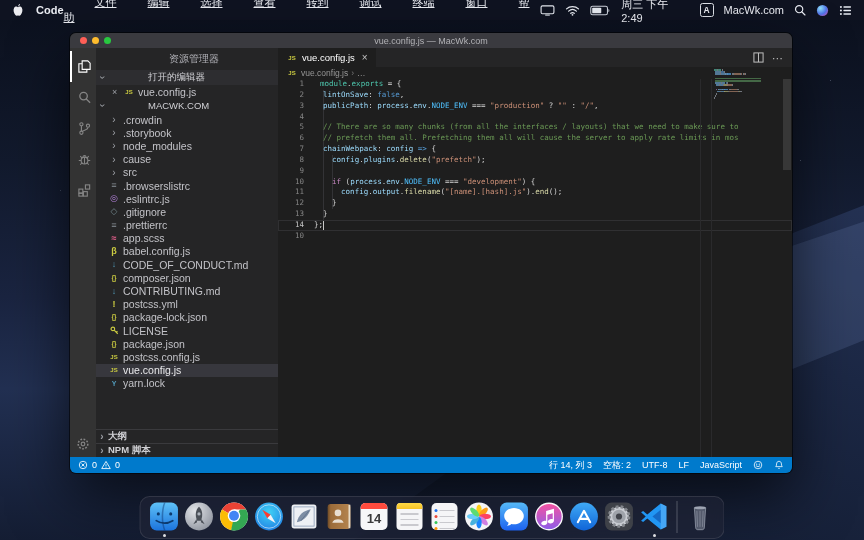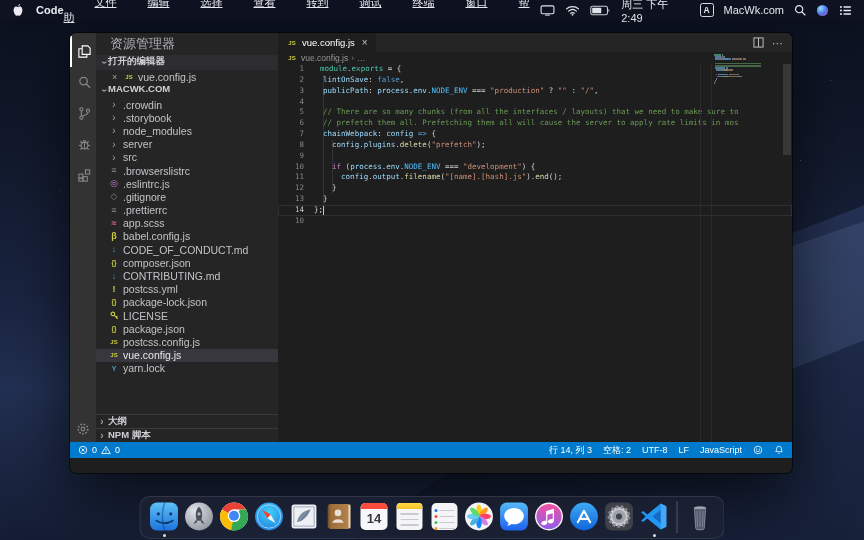--- a/index.html
+++ b/index.html
@@ -37,22 +37,22 @@
   .winbody{display:flex;height:409px;}
   
   .activitybar{width:26px;background:#333333;position:relative;flex:none;}
   .ab-icon{width:24px;height:31px;display:flex;align-items:center;justify-content:center;color:#858585;border-left:2px solid transparent;}
   .ab-icon svg{width:15px;height:15px;}
   .ab-icon.active{color:#fff;border-left-color:#fff;}
   .ab-bottom{position:absolute;bottom:6px;left:0;width:26px;display:flex;justify-content:center;color:#858585;}
   .ab-bottom svg{width:14px;height:14px;}
   
   .sidebar{width:182px;background:#252526;position:relative;font-size:10.5px;color:#c3c3c8;overflow:hidden;flex:none;}
-  .sb-title{height:22px;line-height:22px;padding-left:14px;font-size:13px;color:#b0b0b6;}
-  .sb-sec{height:15px;display:flex;font-weight:bold;font-size:9.5px;color:#d0d0d4;background:#2d2d30;}
+  .sb-title{height:22px;line-height:22px;padding-left:14px;font-size:10px;color:#b0b0b6;text-align:center;}
+  .sb-sec{height:15px;display:flex;align-items:center;font-weight:normal;font-size:9.5px;color:#d0d0d4;background:#2d2d30;gap:40px;}
   .sb-sec.root{background:#252526;}
   .chev{width:12px;text-align:center;color:#9da0a6;font-size:10px;flex:none;}
   .chev.exp{transform:rotate(90deg);display:inline-block;}
   .oe-row{height:13px;display:flex;align-items:center;padding-left:16px;}
   .oe-close{color:#9da0a6;width:11px;font-size:9px;flex:none;}
   .tree-row{height:13.2px;display:flex;align-items:center;padding-left:12px;}
   .tree-row.selected{background:#37373d;color:#e8e8ea;}
   .fi{width:12px;display:inline-flex;justify-content:center;align-items:center;font-size:9px;flex:none;line-height:1;}
   .fi svg{width:9px;height:9px;}
   .lbl{margin-left:3px;white-space:nowrap;}
@@ -176,20 +176,26 @@
             <circle cx="2" cy="6" r="1.1" fill="#e8ebf2"></circle>
             <rect x="4.6" y="5.2" width="8.5" height="1.6" rx="0.8" fill="#e8ebf2"></rect>
             <circle cx="2" cy="9.8" r="1.1" fill="#e8ebf2"></circle>
             <rect x="4.6" y="9" width="8.5" height="1.6" rx="0.8" fill="#e8ebf2"></rect>
           </svg>
       </span>
     </div>
   </div>
 
   <div class="vswindow">
+    <div class="titlebar">
+      <span class="tl red"></span>
+      <span class="tl yellow"></span>
+      <span class="tl green"></span>
+      <span class="title">vue.config.js — MacWk.com</span>
+    </div>
     <div class="winbody">
       <div class="activitybar">
         <div>
             <div class="ab-icon active" style="margin-top: 3px;">
               <svg viewBox="0 0 16 16">
                 <path d="M5.5 2 H11.5 L14 4.5 V11 H5.5 Z" fill="none" stroke="currentColor" stroke-width="1.2"></path>
                 <path d="M5.5 5 H2 V14 H10.5 V11" fill="none" stroke="currentColor" stroke-width="1.2"></path>
               </svg>
             </div>
             <div class="ab-icon">
@@ -253,21 +259,21 @@
             <div class="tree-row">
               <span class="chev">›</span>
               <span class="lbl">.storybook</span>
             </div>
             <div class="tree-row">
               <span class="chev">›</span>
               <span class="lbl">node_modules</span>
             </div>
             <div class="tree-row">
               <span class="chev">›</span>
-              <span class="lbl">server</span>
+              <span class="lbl">cause</span>
             </div>
             <div class="tree-row">
               <span class="chev">›</span>
               <span class="lbl">src</span>
             </div>
             <div class="tree-row">
               <span class="fi" style="color: rgb(138, 145, 153);">≡</span>
               <span class="lbl">.browserslistrc</span>
             </div>
             <div class="tree-row">

